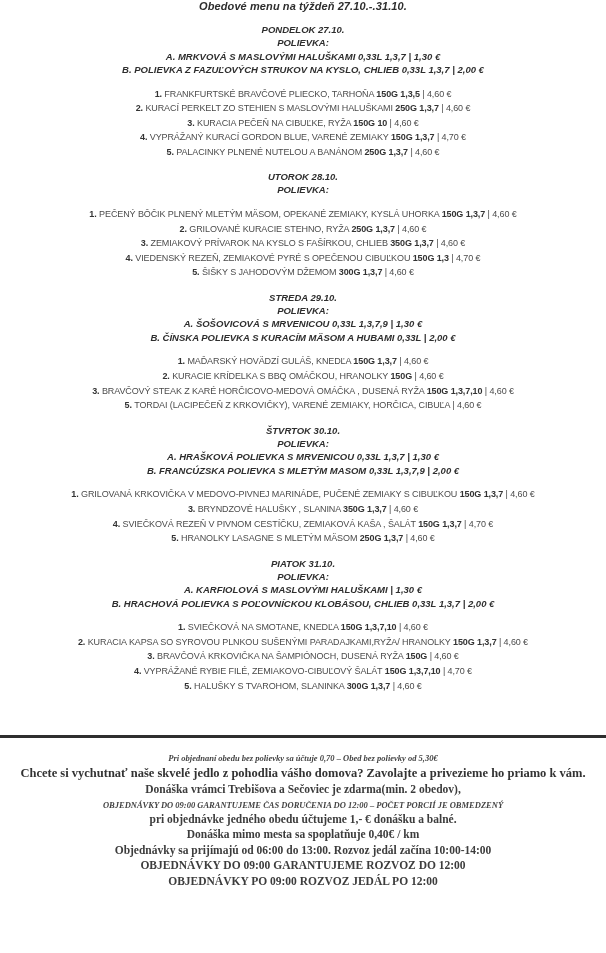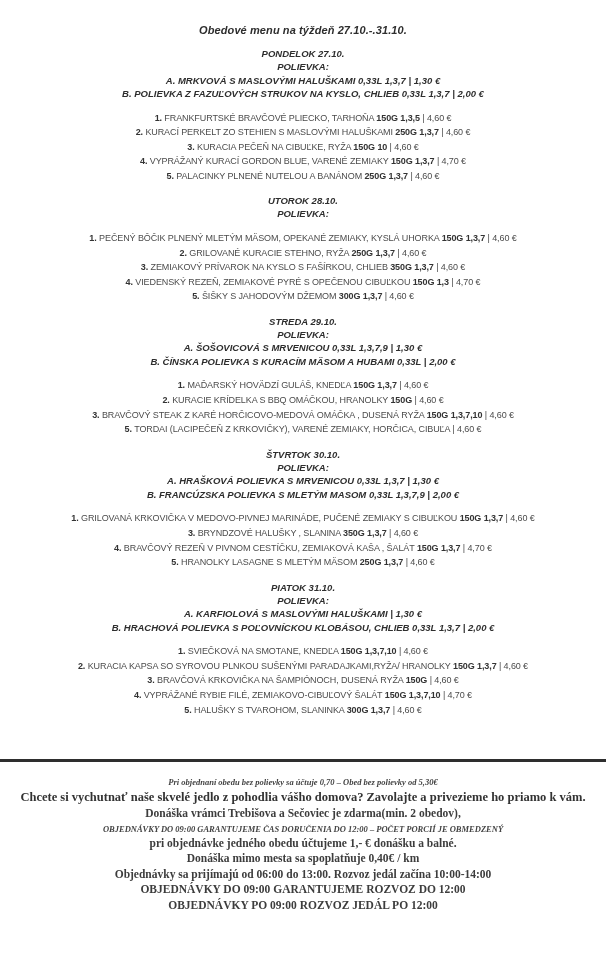--- a/index.html
+++ b/index.html
@@ -1,20 +1,20 @@
 <!DOCTYPE html>
 <html><head>
 <meta charset="utf-8">
 <style>
   html,body{margin:0;padding:0;background:#ffffff;}
   body{width:606px;height:953px;overflow:hidden;
        font-family:"Liberation Sans",sans-serif;color:#3a3a3a;
        -webkit-font-smoothing:antialiased;}
   .page{width:606px;height:953px;display:flex;flex-direction:column;}
-  .menu{flex:0 0 auto;text-align:center;padding-top:24px;}
+  .menu{flex:0 0 auto;text-align:center;}
   .menu-title{font-size:11px;font-weight:bold;font-style:italic;color:#2e2e2e;
               letter-spacing:.1px;margin-bottom:8px;}
   .day{margin-top:11px;}
   .day-title{font-size:9.5px;font-weight:bold;font-style:italic;color:#2e2e2e;line-height:13px;}
   .soup-heading{font-size:9.5px;font-weight:bold;font-style:italic;color:#2e2e2e;line-height:13.5px;}
   .soup-line{font-size:9.5px;font-weight:bold;font-style:italic;color:#2e2e2e;line-height:13.5px;}
   .meal-list{margin-top:10px;}
   .meal-line{font-size:9px;line-height:14.6px;color:#4b4b4b;letter-spacing:-.1px;}
   .meal-line .b{font-weight:bold;color:#333333;}
   .divider{height:3px;background:#2e2e2e;width:606px;margin-top:42px;}
@@ -76,21 +76,21 @@
   <div class="day">
     <div class="day-title">ŠTVRTOK 30.10.</div>
     <div class="soup-heading">POLIEVKA:</div>
     <div>
             <div class="soup-line">A. HRAŠKOVÁ POLIEVKA S MRVENICOU 0,33L 1,3,7 | 1,30 €</div>
             <div class="soup-line">B. FRANCÚZSKA POLIEVKA S MLETÝM MASOM 0,33L 1,3,7,9 | 2,00 €</div>
           </div>
     <div class="meal-list">
             <div class="meal-line"><span class="b">1.</span> <span>GRILOVANÁ KRKOVIČKA V MEDOVO-PIVNEJ MARINÁDE, PUČENÉ ZEMIAKY S CIBUĽKOU</span> <span class="b">150G 1,3,7</span> <span>| 4,60 €</span></div>
             <div class="meal-line"><span class="b">3.</span> <span>BRYNDZOVÉ HALUŠKY , SLANINA</span> <span class="b">350G 1,3,7</span> <span>| 4,60 €</span></div>
-            <div class="meal-line"><span class="b">4.</span> <span>BRAVČOVÝ REZEŇ V PIVNOM CESTÍČKU, ZEMIAKOVÁ KAŠA , ŠALÁT</span> <span class="b">150G 1,3,7</span> <span>| 4,70 €</span></div>
+            <div class="meal-line"><span class="b">4.</span> <span>SVIEČKOVÁ REZEŇ V PIVNOM CESTÍČKU, ZEMIAKOVÁ KAŠA , ŠALÁT</span> <span class="b">150G 1,3,7</span> <span>| 4,70 €</span></div>
             <div class="meal-line"><span class="b">5.</span> <span>HRANOLKY LASAGNE S MLETÝM MÄSOM</span> <span class="b">250G 1,3,7</span> <span>| 4,60 €</span></div>
           </div>
   </div>
 
   <div class="day">
     <div class="day-title">PIATOK 31.10.</div>
     <div class="soup-heading">POLIEVKA:</div>
     <div>
             <div class="soup-line">A. KARFIOLOVÁ S MASLOVÝMI HALUŠKAMI | 1,30 €</div>
             <div class="soup-line">B. HRACHOVÁ POLIEVKA S POĽOVNÍCKOU KLOBÁSOU, CHLIEB 0,33L 1,3,7 | 2,00 €</div>

